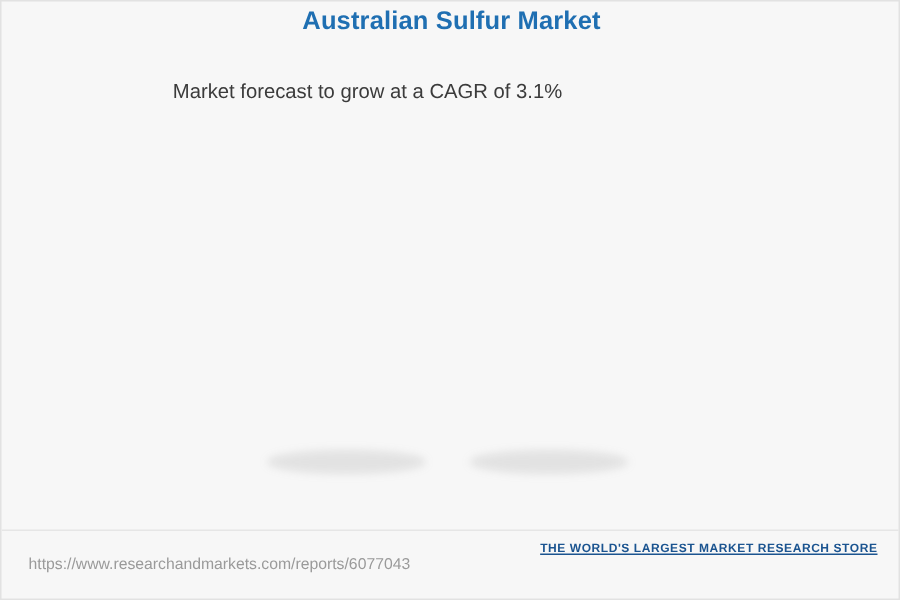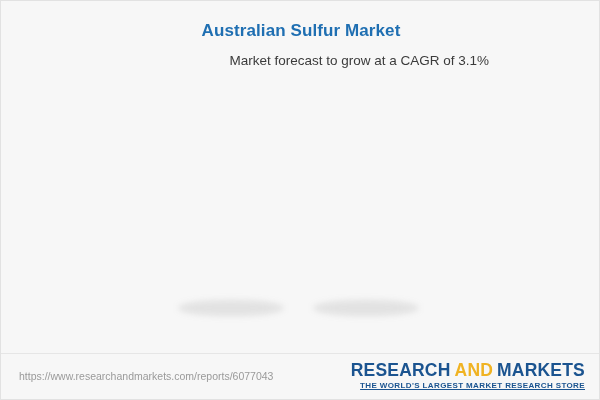--- a/index.html
+++ b/index.html
@@ -19,34 +19,34 @@
     box-sizing: border-box;
     background: #f7f7f7;
     border: 1px solid #e2e2e2;
     overflow: hidden;
   }
 
   
   .chart-title {
     position: absolute;
     left: 0;
-    top: 20px;
+    top: 3px;
     width: 600px;
     text-align: center;
     font-size: 17px;
     font-weight: bold;
     color: #1f6fb2;
     letter-spacing: 0.1px;
   }
   .chart-subtitle {
     position: absolute;
     left: 0;
     top: 52px;
     width: 488px;
-    text-align: right;
+    text-align: center;
     font-size: 13.5px;
     color: #3b3b3b;
   }
 
   
   .plot {
     position: absolute;
     left: 0;
     top: 0;
     width: 600px;
@@ -135,18 +135,17 @@
       <div class="cyl-shadow"></div>
 
     </div>
 
   </div>
 
   <div class="footer">
     <div class="footer-url">https://www.researchandmarkets.com/reports/6077043</div>
 
     <div class="logo">
-      <div class="logo-main"><span>RESEARCH</span><span class="and" style="margin:0 4px;">AND</span><span>MARKETS</span></div>
       <div class="logo-tag">THE WORLD'S LARGEST MARKET RESEARCH STORE</div>
     </div>
   </div>
 
 </div>
 
 </body></html>

